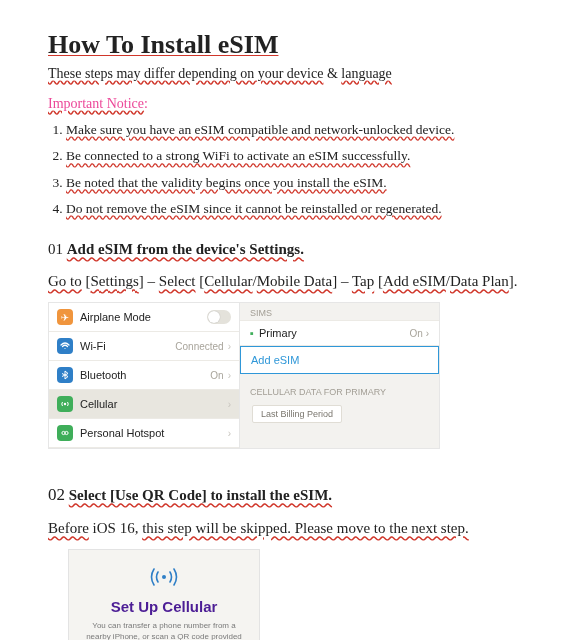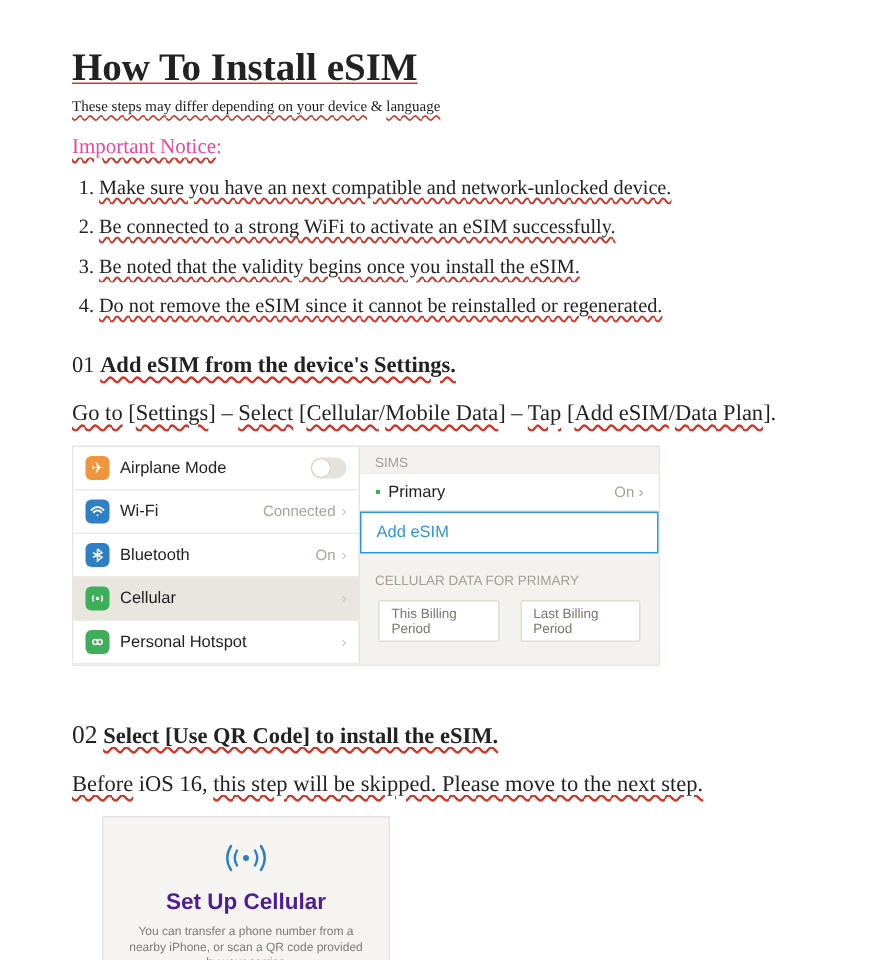--- a/index.html
+++ b/index.html
@@ -19,21 +19,21 @@
     text-decoration-color: #d0362a;
     text-decoration-thickness: 1px;
     text-underline-offset: 2px;
   }
   .red-under {
     text-decoration: underline;
     text-decoration-color: #d0362a;
     text-decoration-style: wavy;
     text-underline-offset: 2px;
   }
-  .subtitle { font-size: 10px; margin: 6px 0 4px; }
+  .subtitle { font-size: 14px; margin: 6px 0 4px; }
   .important { color: #ec4899; font-size: 14px; margin-bottom: 6px; }
   ol.notice {
     margin: 4px 0 20px;
     padding-left: 18px;
     font-size: 13.5px;
     line-height: 1.8;
   }
   ol.notice li { margin-bottom: 2px; }
   .step-head { font-size: 15px; margin: 10px 0 6px; }
   .step-num { font-weight: normal; }
@@ -120,21 +120,21 @@
   <span class="red-under">These steps may differ depending on your device</span>
   <span>&amp;</span>
   <span class="red-under">language</span>
 </p>
 
 <p class="important">
   <span class="red-under">Important Notice</span><span>:</span>
 </p>
 
 <ol class="notice">
-  <li><span class="red-under">Make sure you have an next compatible and network-unlocked device.</span></li>
+  <li><span class="red-under">Make sure you have an eSIM compatible and network-unlocked device.</span></li>
   <li><span class="red-under">Be connected to a strong WiFi to activate an eSIM successfully.</span></li>
   <li><span class="red-under">Be noted that the validity begins once you install the eSIM.</span></li>
   <li><span class="red-under">Do not remove the eSIM since it cannot be reinstalled or regenerated.</span></li>
 </ol>
 
 <p class="step-head">
   <span class="step-num">01</span>
   <span class="step-title red-under">Add eSIM from the device's Settings.</span>
 </p>
 <p class="step-desc">
@@ -192,21 +192,20 @@
   <div class="shot1-right">
     <div class="rlabel">SIMs</div>
     <div class="rrow">
       <span style="color:#3fae5a;margin-right:5px">▪</span>
       <span>Primary</span>
       <span class="on"><span>On</span> ›</span>
     </div>
     <div class="addesim">Add eSIM</div>
     <div class="rlabel" style="margin-top:8px">CELLULAR DATA FOR PRIMARY</div>
     <div class="tabs">
-      <div class="tab">This Billing Period</div>
       <div class="tab">Last Billing Period</div>
     </div>
   </div>
 </div>
 
 <p class="step-head">
   <span class="step-num" style="font-size:17px">02</span>
   <span class="step-title red-under">Select [Use QR Code] to install the eSIM.</span>
 </p>
 <p class="step-desc">

